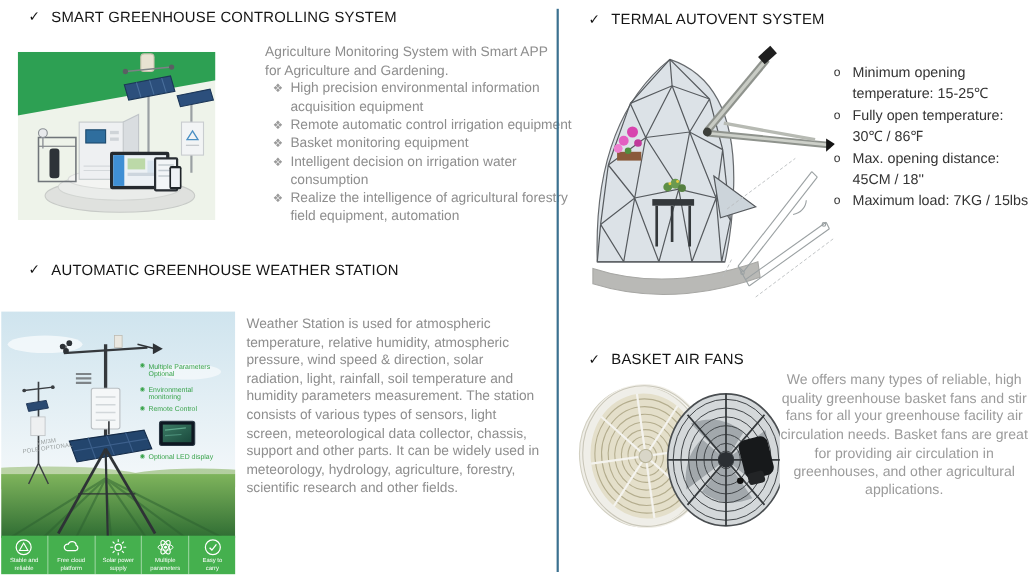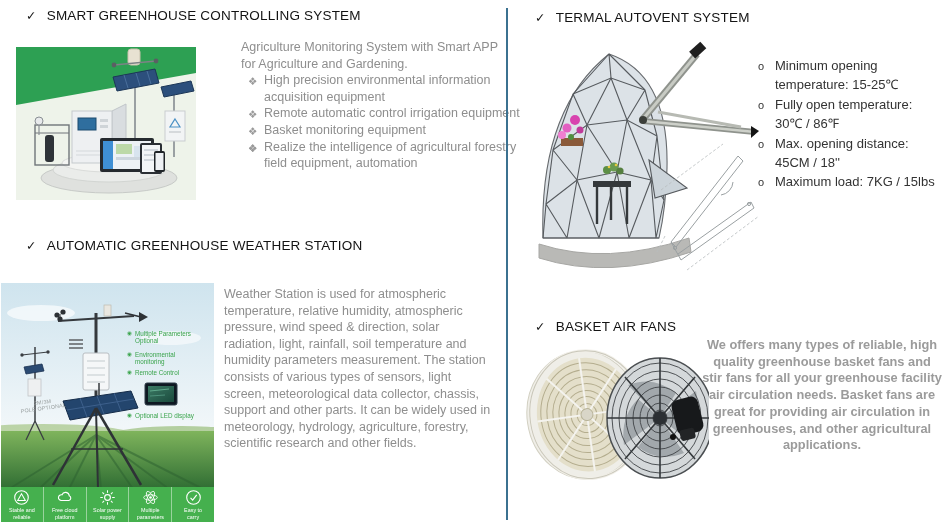--- a/index.html
+++ b/index.html
@@ -90,21 +90,21 @@
       <rect x="139.5" y="106" width="8" height="17" fill="#eef1f4"></rect>
     </svg>
   </div>
 
   <div style="position:absolute;left:205px;top:39px;width:290px;margin-left:36px;">
     <div class="gray">Agriculture Monitoring System with Smart APP</div>
     <div class="gray">for Agriculture and Gardening.</div>
     <div class="gray b1-item"><span class="glyph">❖</span><span>High precision environmental information acquisition equipment</span></div>
     <div class="gray b1-item"><span class="glyph">❖</span><span>Remote automatic control irrigation equipment</span></div>
     <div class="gray b1-item"><span class="glyph">❖</span><span>Basket monitoring equipment</span></div>
-    <div class="gray b1-item"><span class="glyph">❖</span></div>
+    <div class="gray b1-item"><span class="glyph">❖</span><span>Intelligent decision on irrigation water consumption</span></div>
     <div class="gray b1-item"><span class="glyph">❖</span><span>Realize the intelligence of agricultural forestry field equipment, automation</span></div>
   </div>
 
   <div class="hdr" style="left:26px;top:238px;">
     <span class="chk">✓</span><span>AUTOMATIC GREENHOUSE WEATHER STATION</span>
   </div>
 
   <div class="imgbox" style="left:1px;top:283px;width:213px;height:242px;">
     <svg width="213" height="242" viewBox="0 0 213 242" style="position:absolute;left:0;top:0;">
       <defs>
@@ -427,15 +427,15 @@
             <line x1="171" y1="36" x2="101" y2="118"></line>
         </g>
         <rect x="150" y="57" width="27" height="36" rx="7" fill="#17191b" transform="rotate(-14 163 75)"></rect>
         <rect x="156" y="88" width="15" height="11" rx="3" fill="#222426" transform="rotate(-14 163 93)"></rect>
         <circle cx="136" cy="77" r="7" fill="#2b2f33"></circle>
         <circle cx="149" cy="96" r="3" fill="#111"></circle>
       </g>
     </svg>
   </div>
 
-  <div class="fans-text" style="position:absolute;left:702px;top:337px;width:240px;font-weight:bold;">We offers many types of reliable, high quality greenhouse basket fans and stir fans for all your greenhouse facility air circulation needs. Basket fans are great for providing air circulation in greenhouses, and other agricultural applications.</div>
+  <div class="fans-text" style="position:absolute;left:702px;top:337px;width:240px;">We offers many types of reliable, high quality greenhouse basket fans and stir fans for all your greenhouse facility air circulation needs. Basket fans are great for providing air circulation in greenhouses, and other agricultural applications.</div>
 
 </div>
 
 </body></html>

